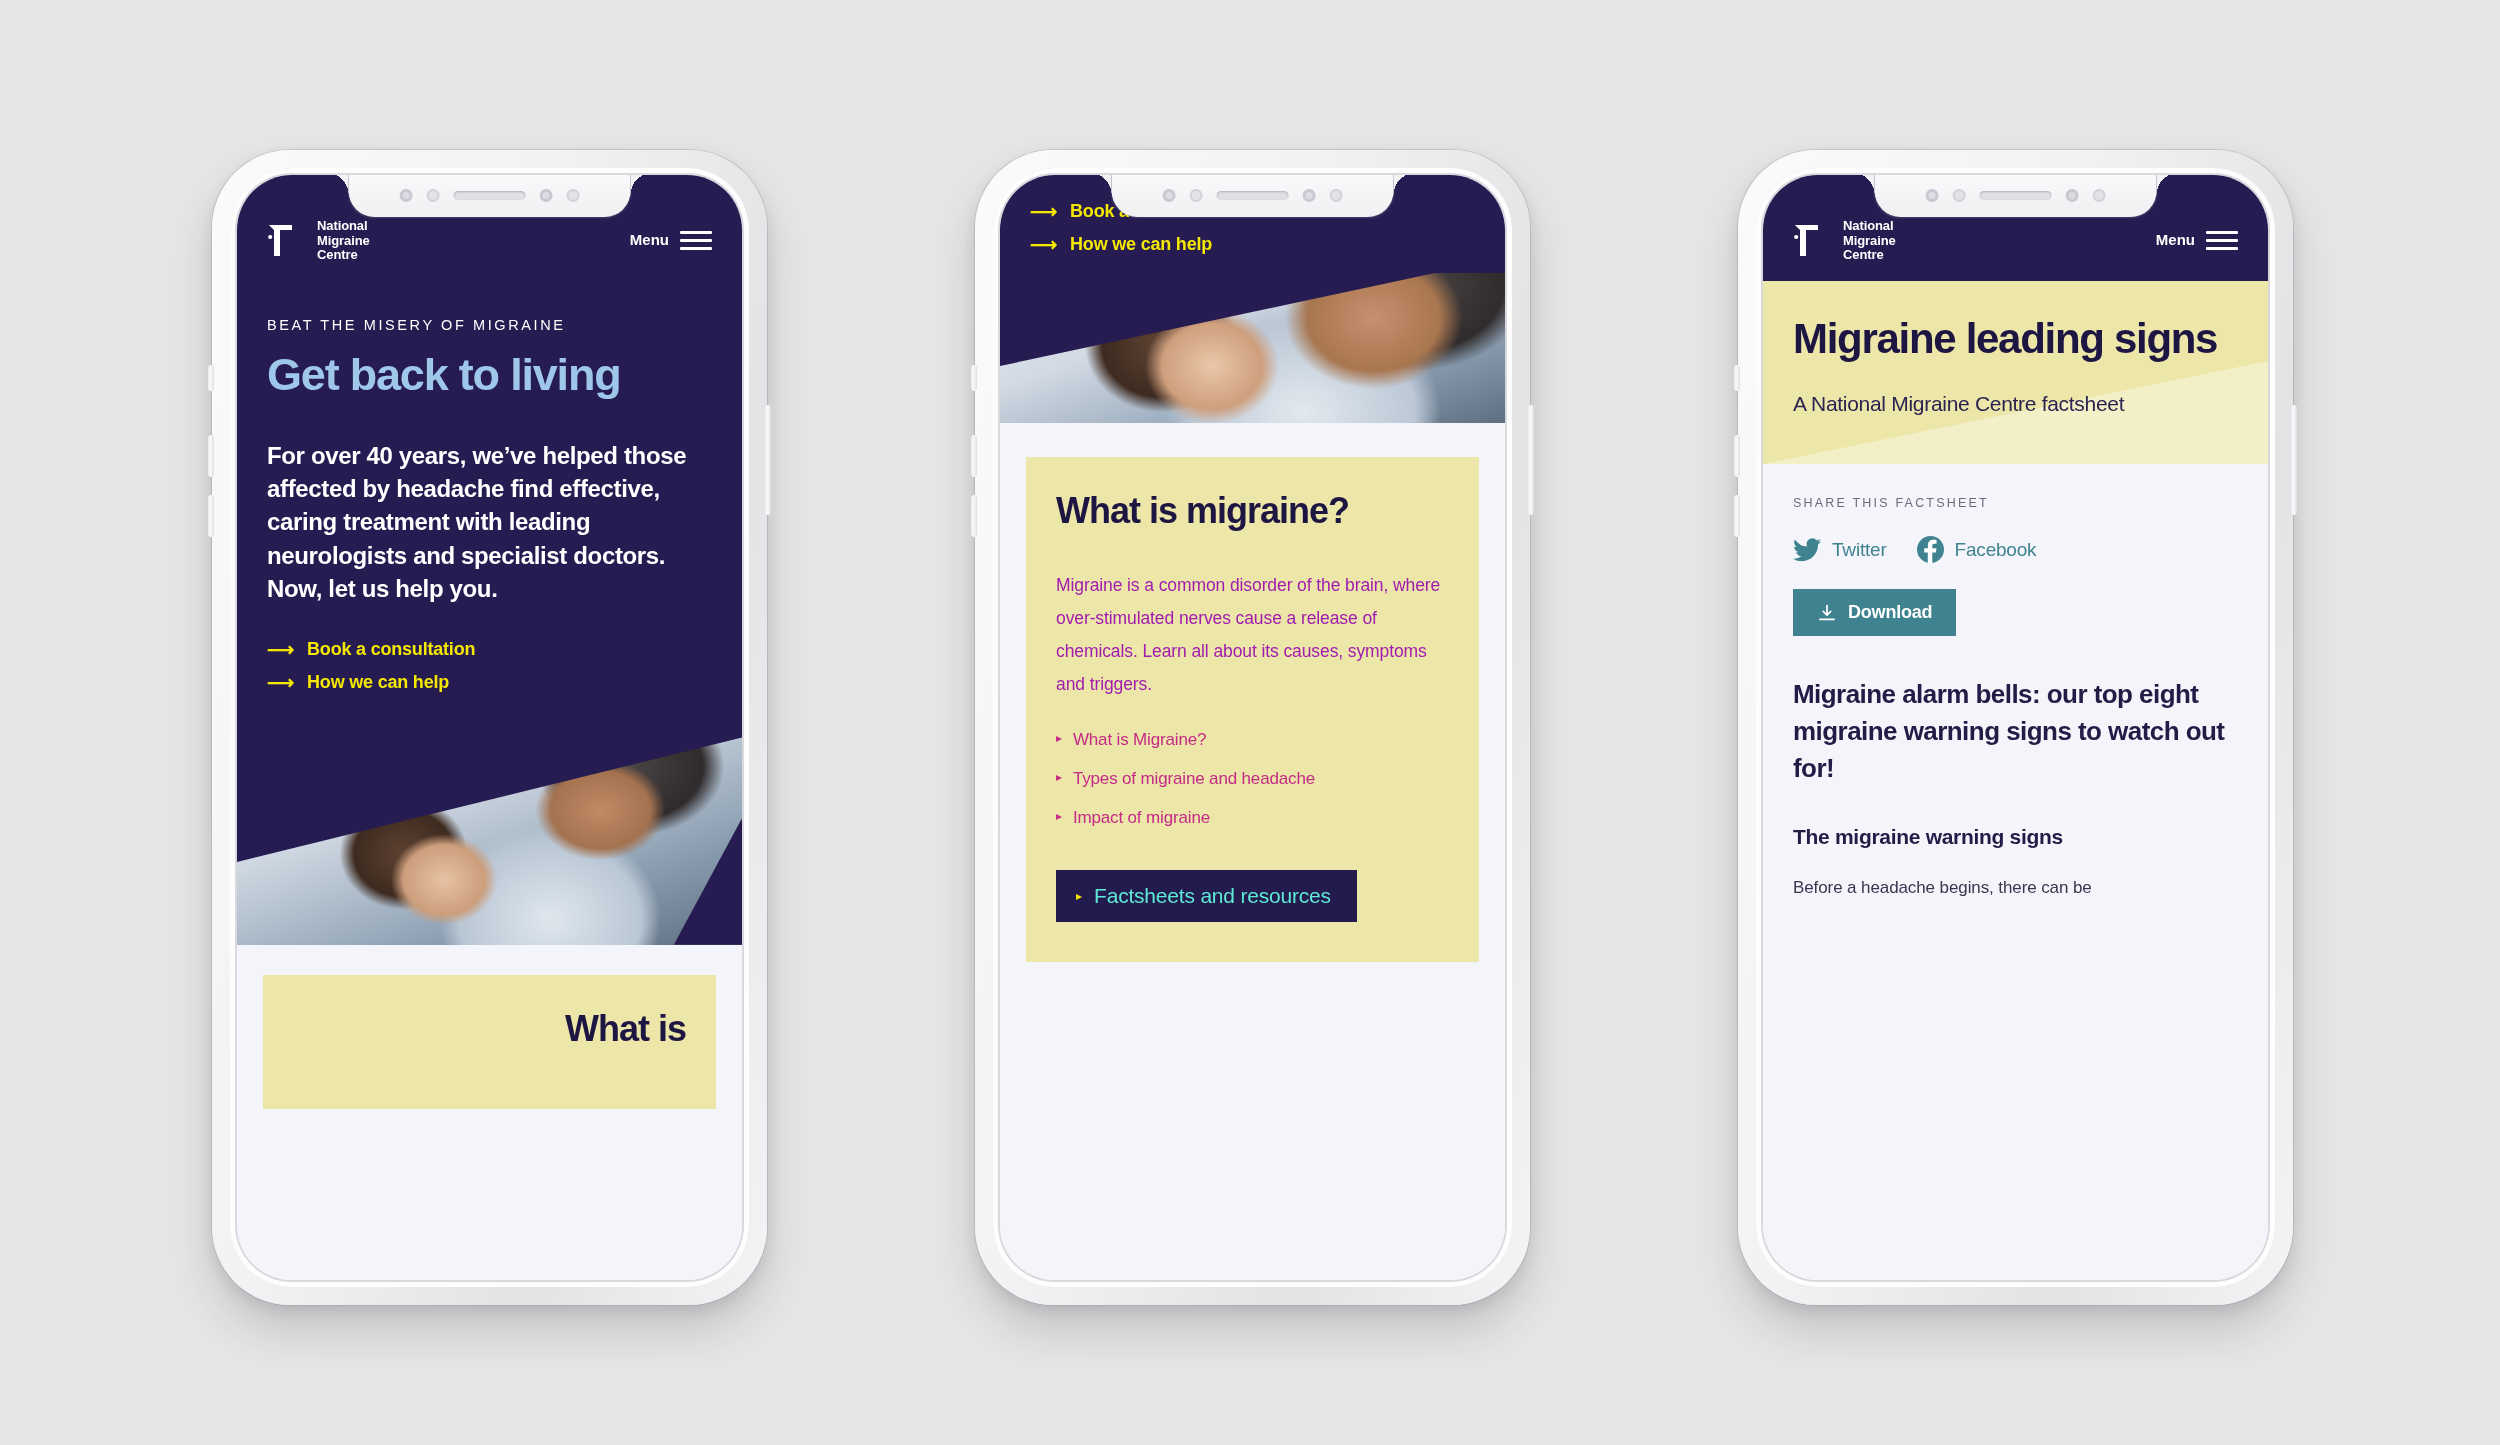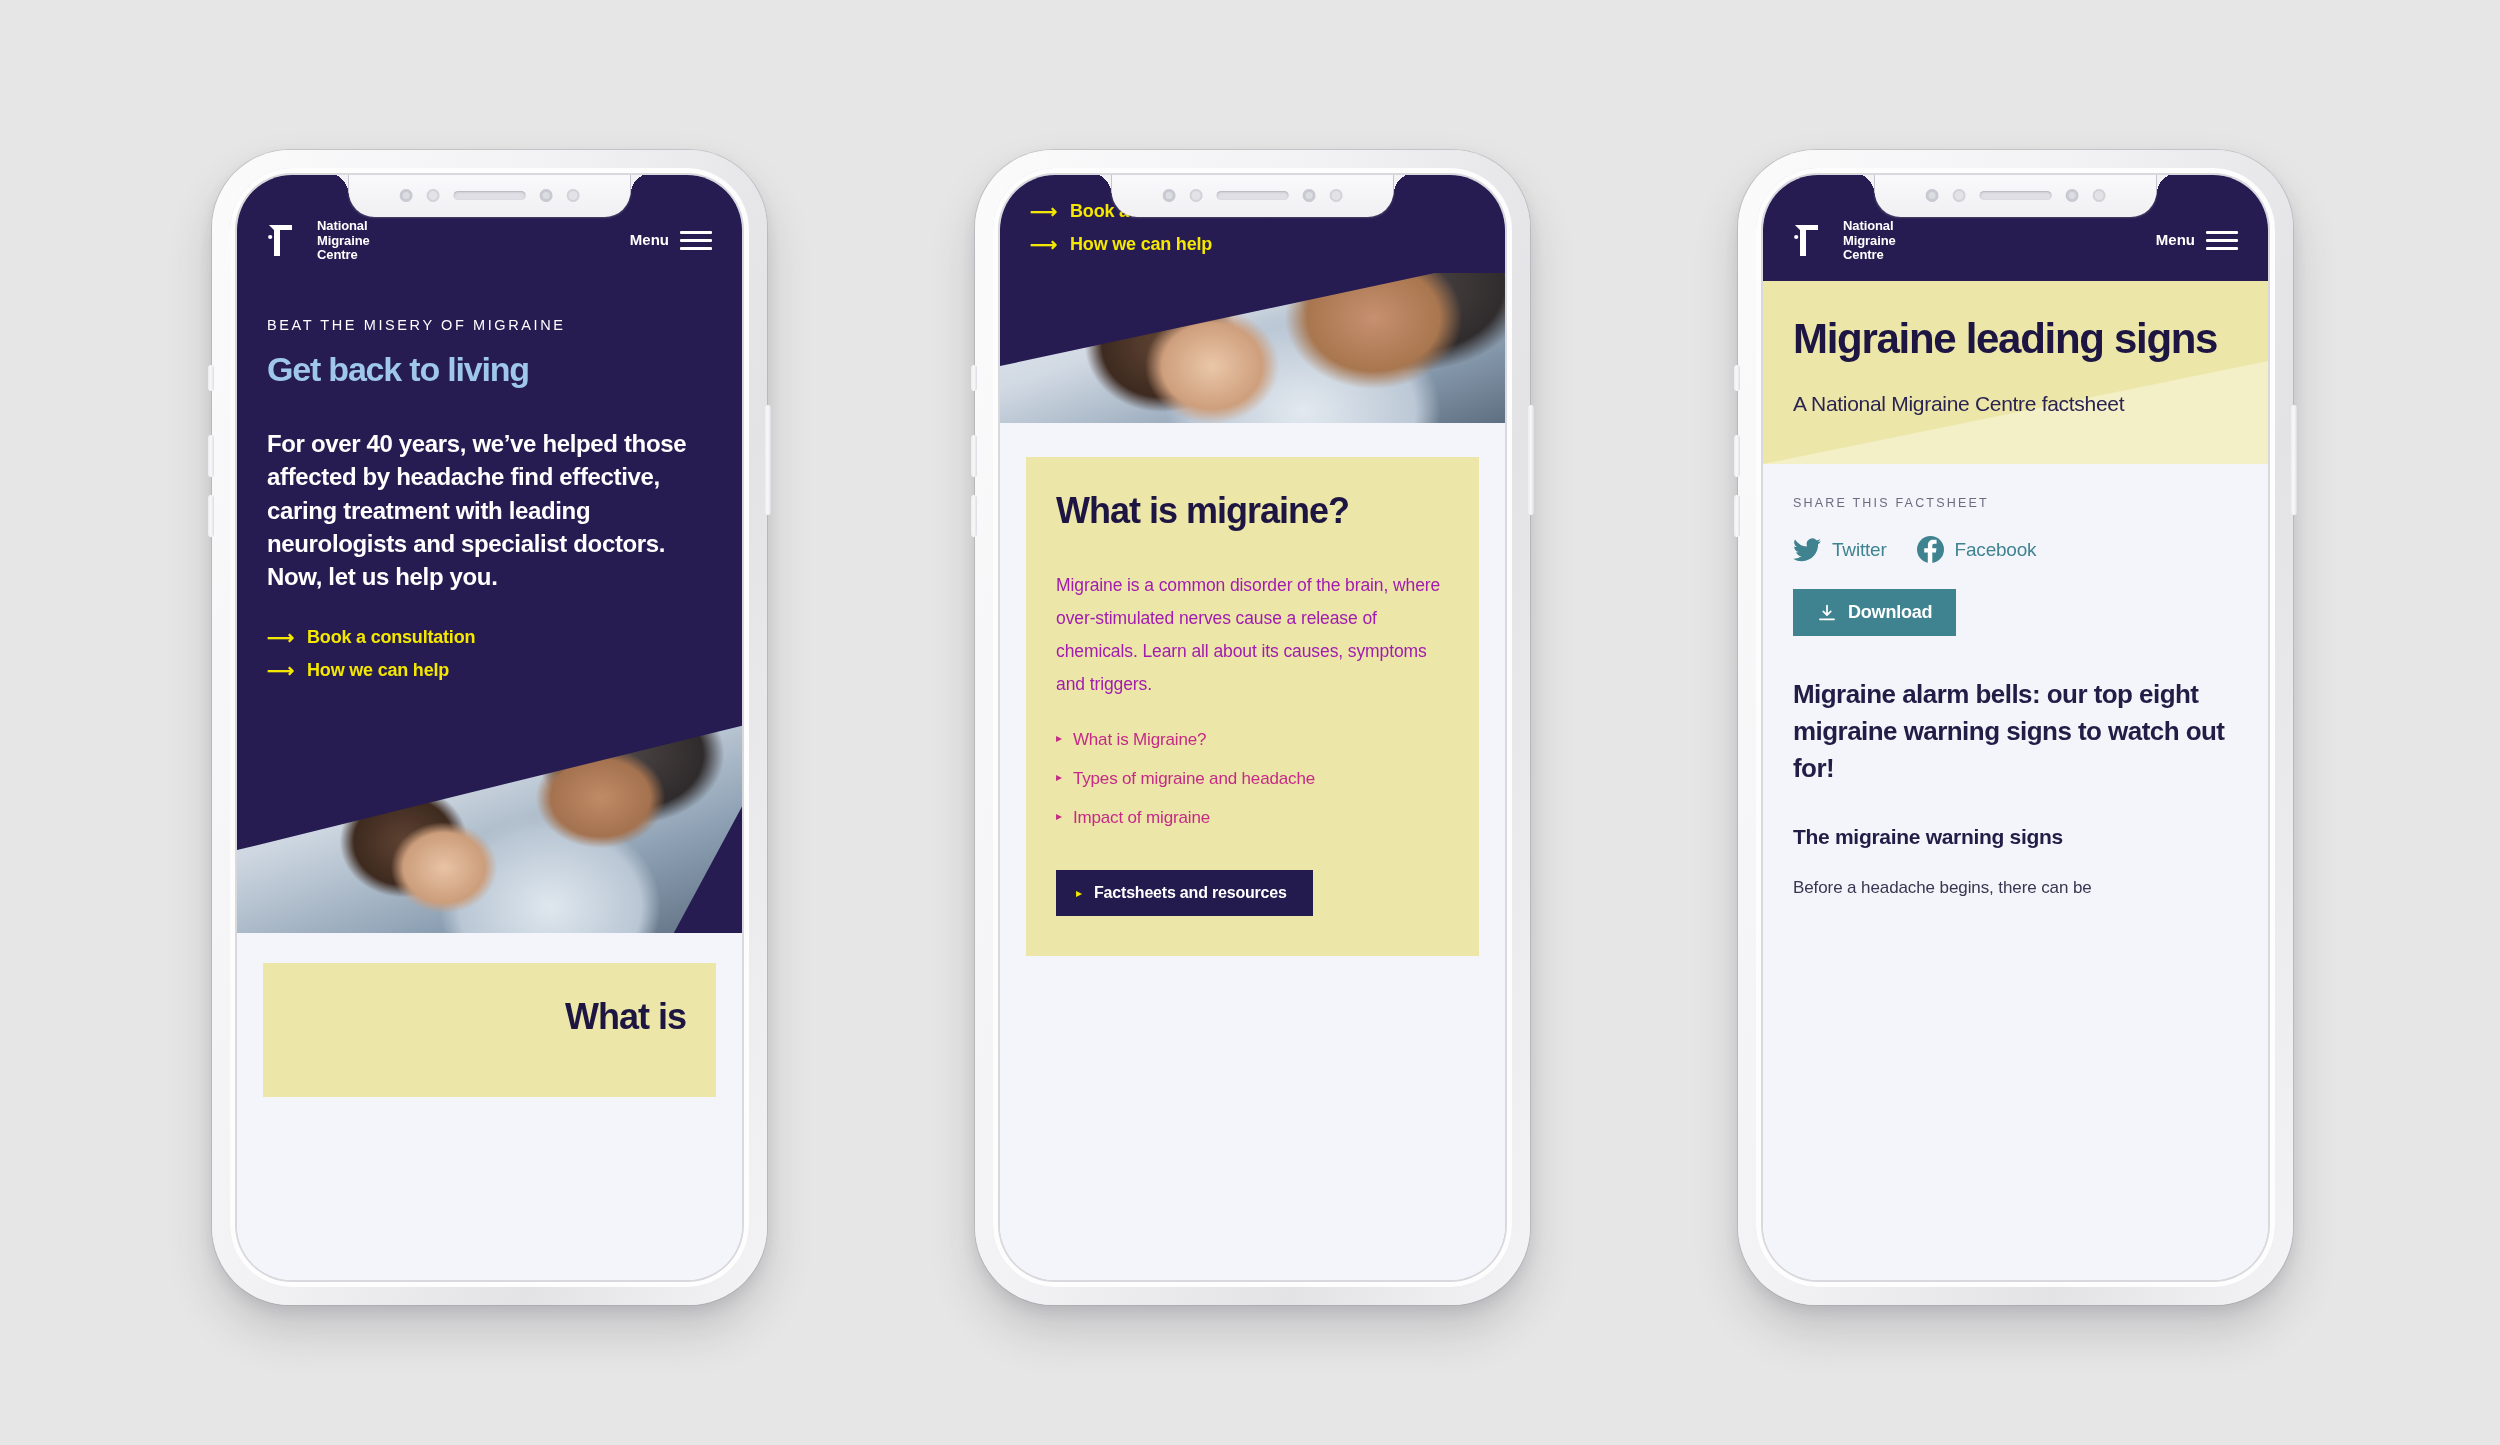--- a/index.html
+++ b/index.html
@@ -89,21 +89,21 @@
   .menu-label { color:#fff; font-size:15px; font-weight:600; }
   .burger { width: 32px; display:flex; flex-direction:column; gap:5px; }
   .burger i { display:block; height:3px; background:#fff; border-radius:1px; }
 
   .hero { background:#261c52; padding: 20px 30px 0 30px; position: relative; }
   .eyebrow {
     color:#fff; font-size:14.5px; letter-spacing: 2.6px; font-weight:500;
     text-transform: uppercase; padding-top: 16px;
   }
   .hero-title {
-    color:#9ec7ea; font-weight: 700; font-size: 34px; line-height: 1.08;
+    color:#9ec7ea; font-weight: 700; font-size: 45px; line-height: 1.08;
     letter-spacing:-1.2px; margin-top: 18px;
   }
   .hero-body {
     color:#fff; font-weight:700; font-size: 24px; line-height: 1.38;
     letter-spacing:-0.35px; margin-top: 40px;
   }
   .arrow-links { margin-top: 34px; padding-bottom: 22px; }
   .arrow-link {
     display:flex; align-items:center; gap: 13px;
     color:#f5e800; font-weight:700; font-size:18px; margin-bottom: 12px;
@@ -151,21 +151,21 @@
   .pink-link {
     display:flex; gap: 11px; color:#c52a86; font-size:17px; line-height:1.35;
     margin-bottom: 16px; letter-spacing:-0.15px;
   }
   .tri { color:#c52a86; font-size:12px; line-height:1.5; }
   .navy-btn {
     margin-top: 24px; background:#231a4e; display:inline-flex; align-items:center;
     gap: 12px; padding: 14px 26px 14px 20px;
   }
   .navy-btn .tri { color:#f5e800; }
-  .navy-btn span.lbl { color:#ffffff; font-weight:700; font-size:16px; letter-spacing:-0.2px; }
+  .navy-btn span.lbl { color:#5eead4; font-weight:400; font-size:21px; letter-spacing:-0.2px; }
 
   
   .fs-banner {
     position: relative; background:#ece6a9; padding: 34px 30px 46px 30px; overflow:hidden;
   }
   .fs-banner::after {
     content:""; position:absolute; right:0; bottom:0; width:100%; height:72%;
     background:#f3efc6;
     clip-path: polygon(100% 22%, 100% 100%, 0 100%);
   }

